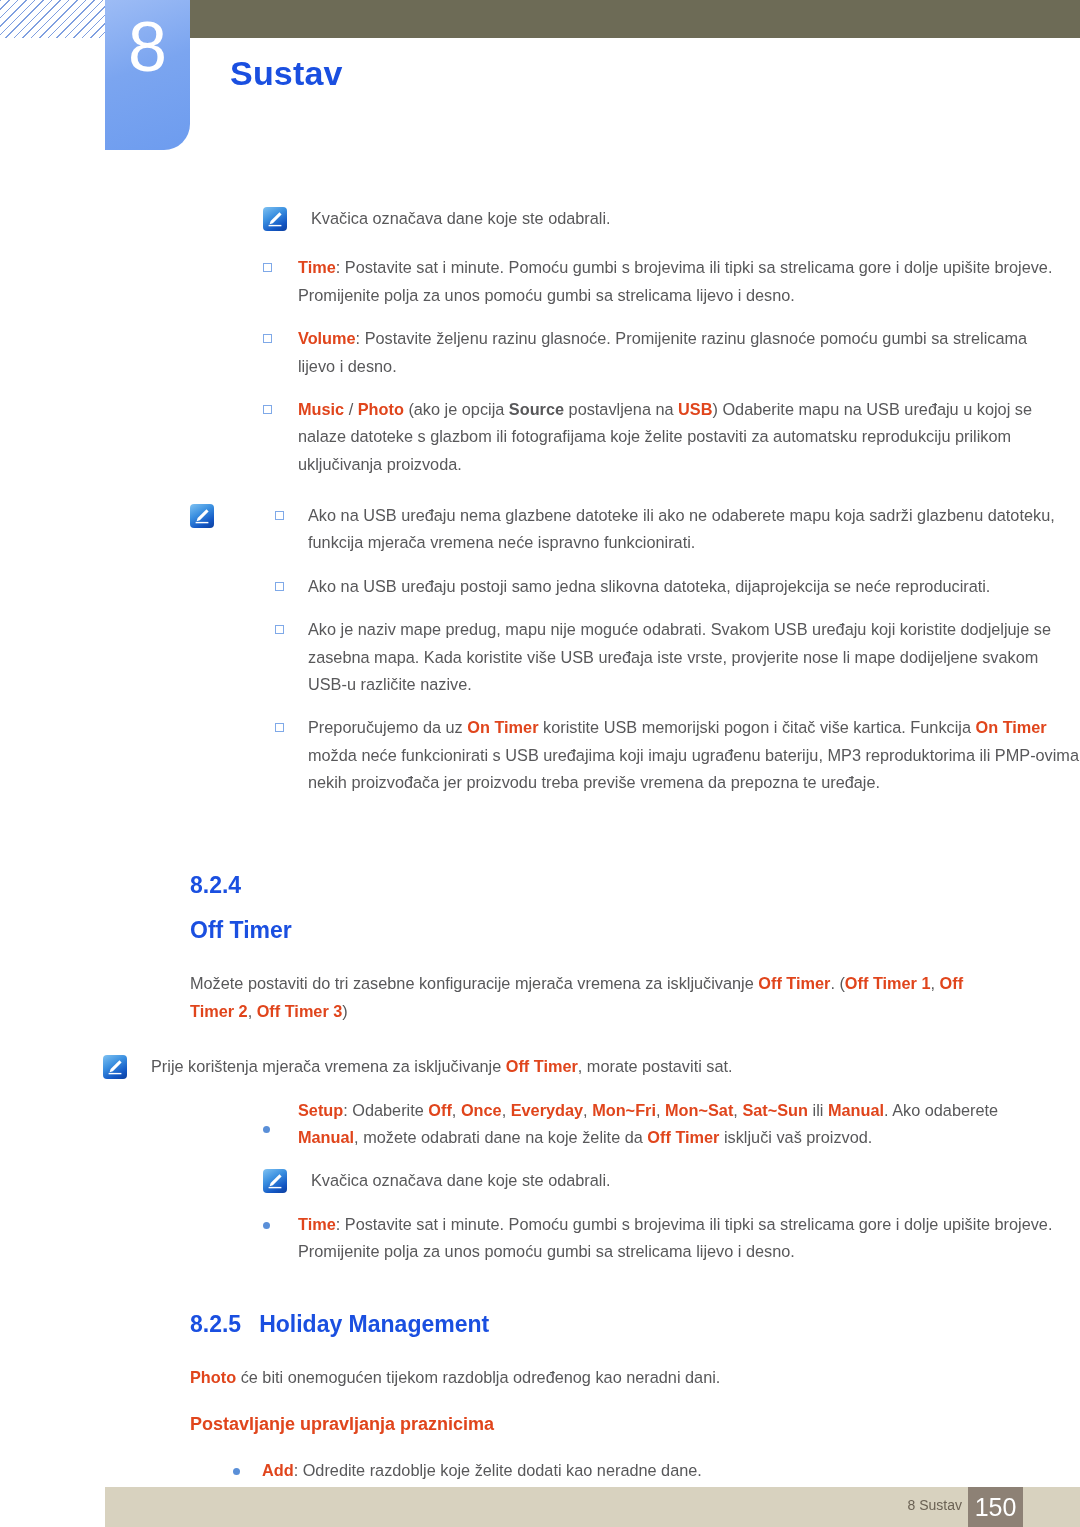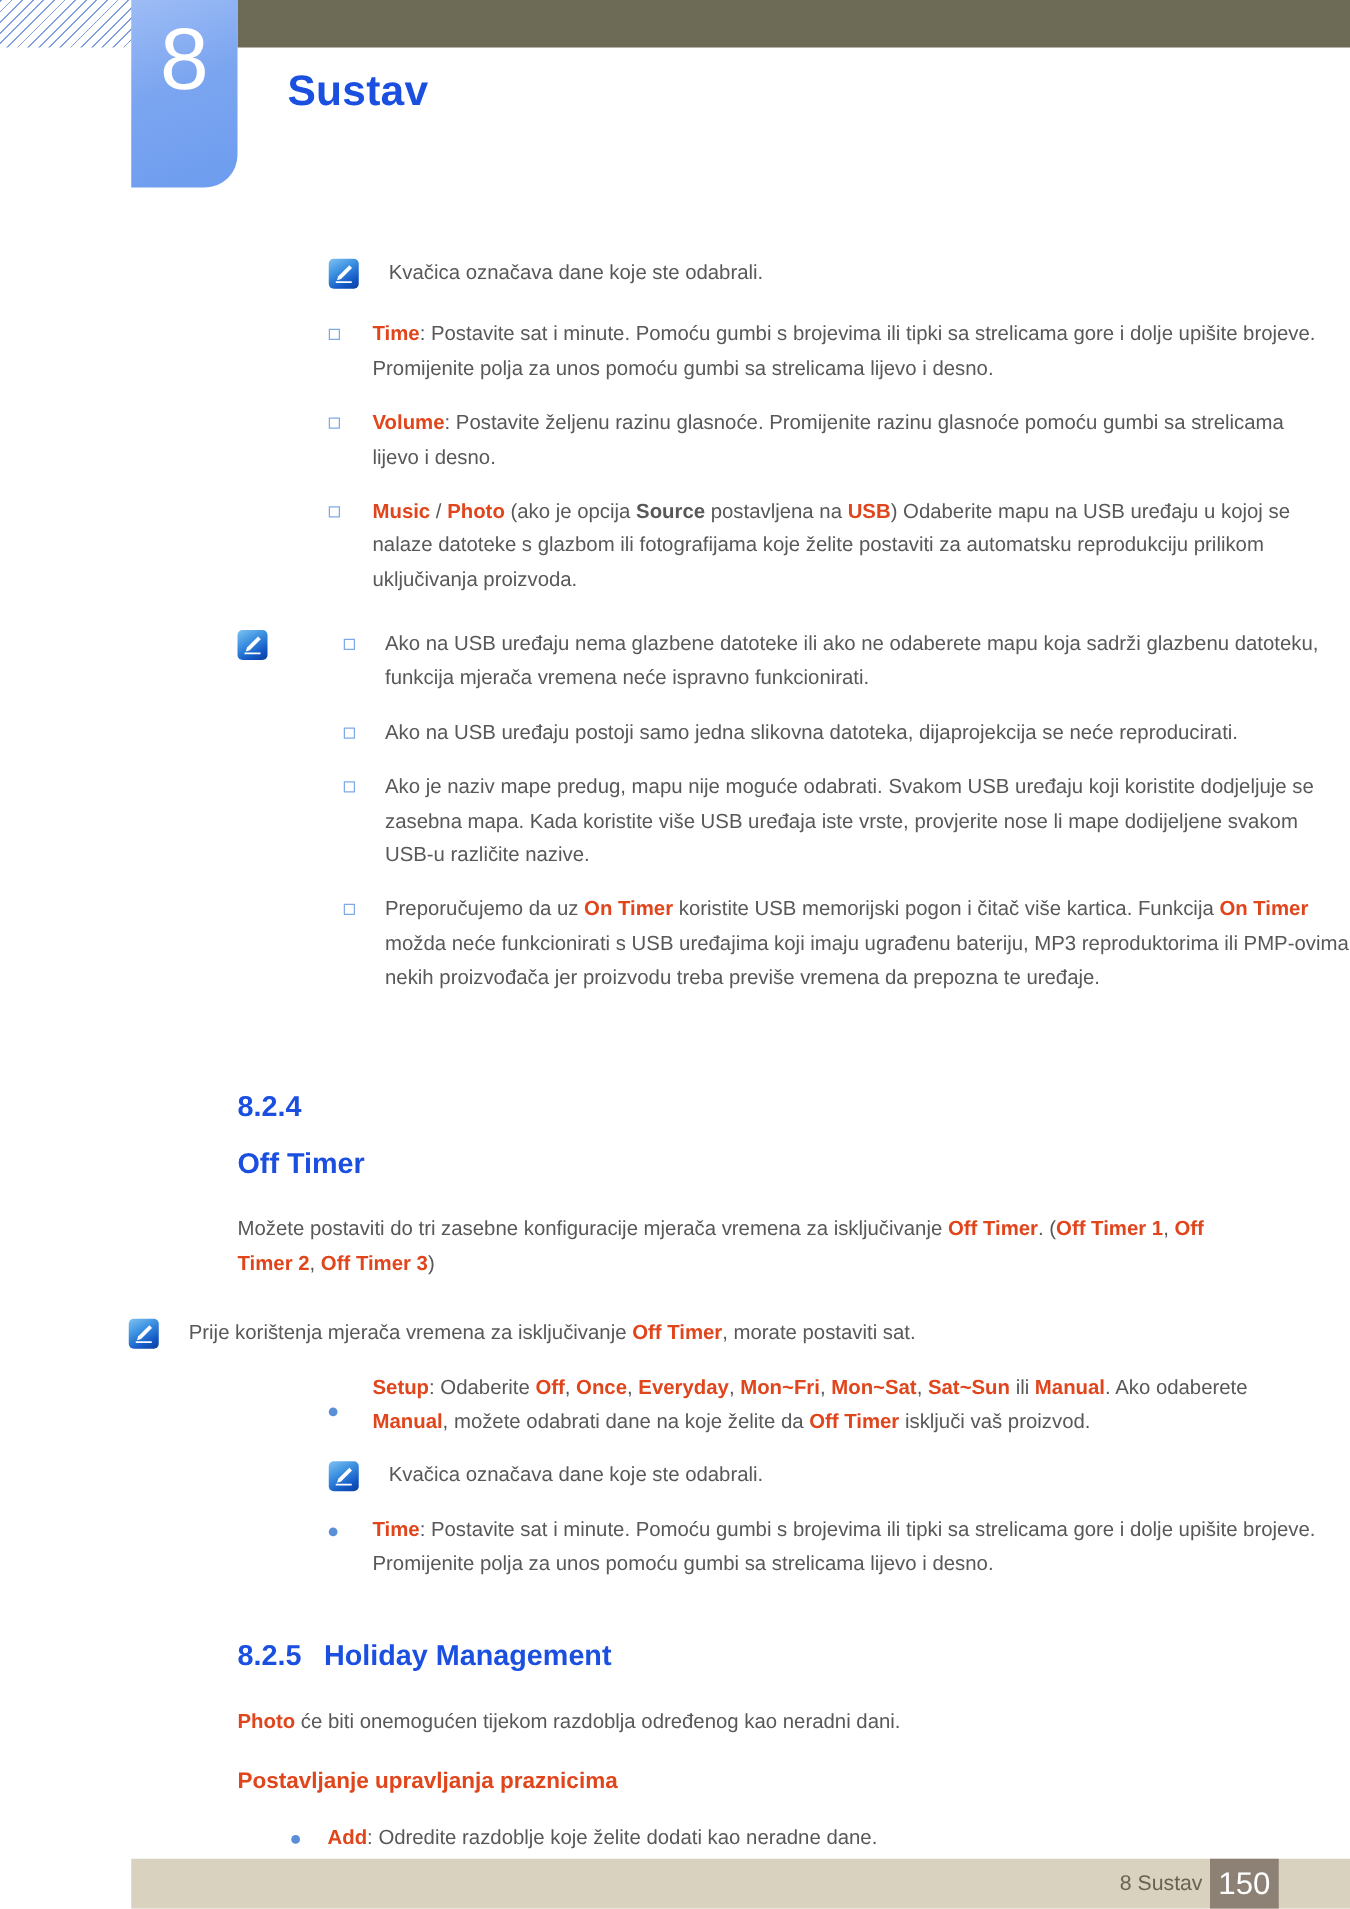--- a/index.html
+++ b/index.html
@@ -127,21 +127,21 @@
   .footer-bar {
     position: absolute;
     left: 105px; top: 1487px;
     width: 975px; height: 40px;
     background: #d8d2bf;
   }
   .footer-label {
     position: absolute;
     right: 118px; top: 1497px;
     color: #6b6254;
-    font-size: 17px;
+    font-size: 14px;
   }
   .page-box {
     position: absolute;
     left: 968px; top: 1487px;
     width: 55px; height: 40px;
     background: #8d8175;
     display: flex;
     align-items: center;
     justify-content: center;
   }

